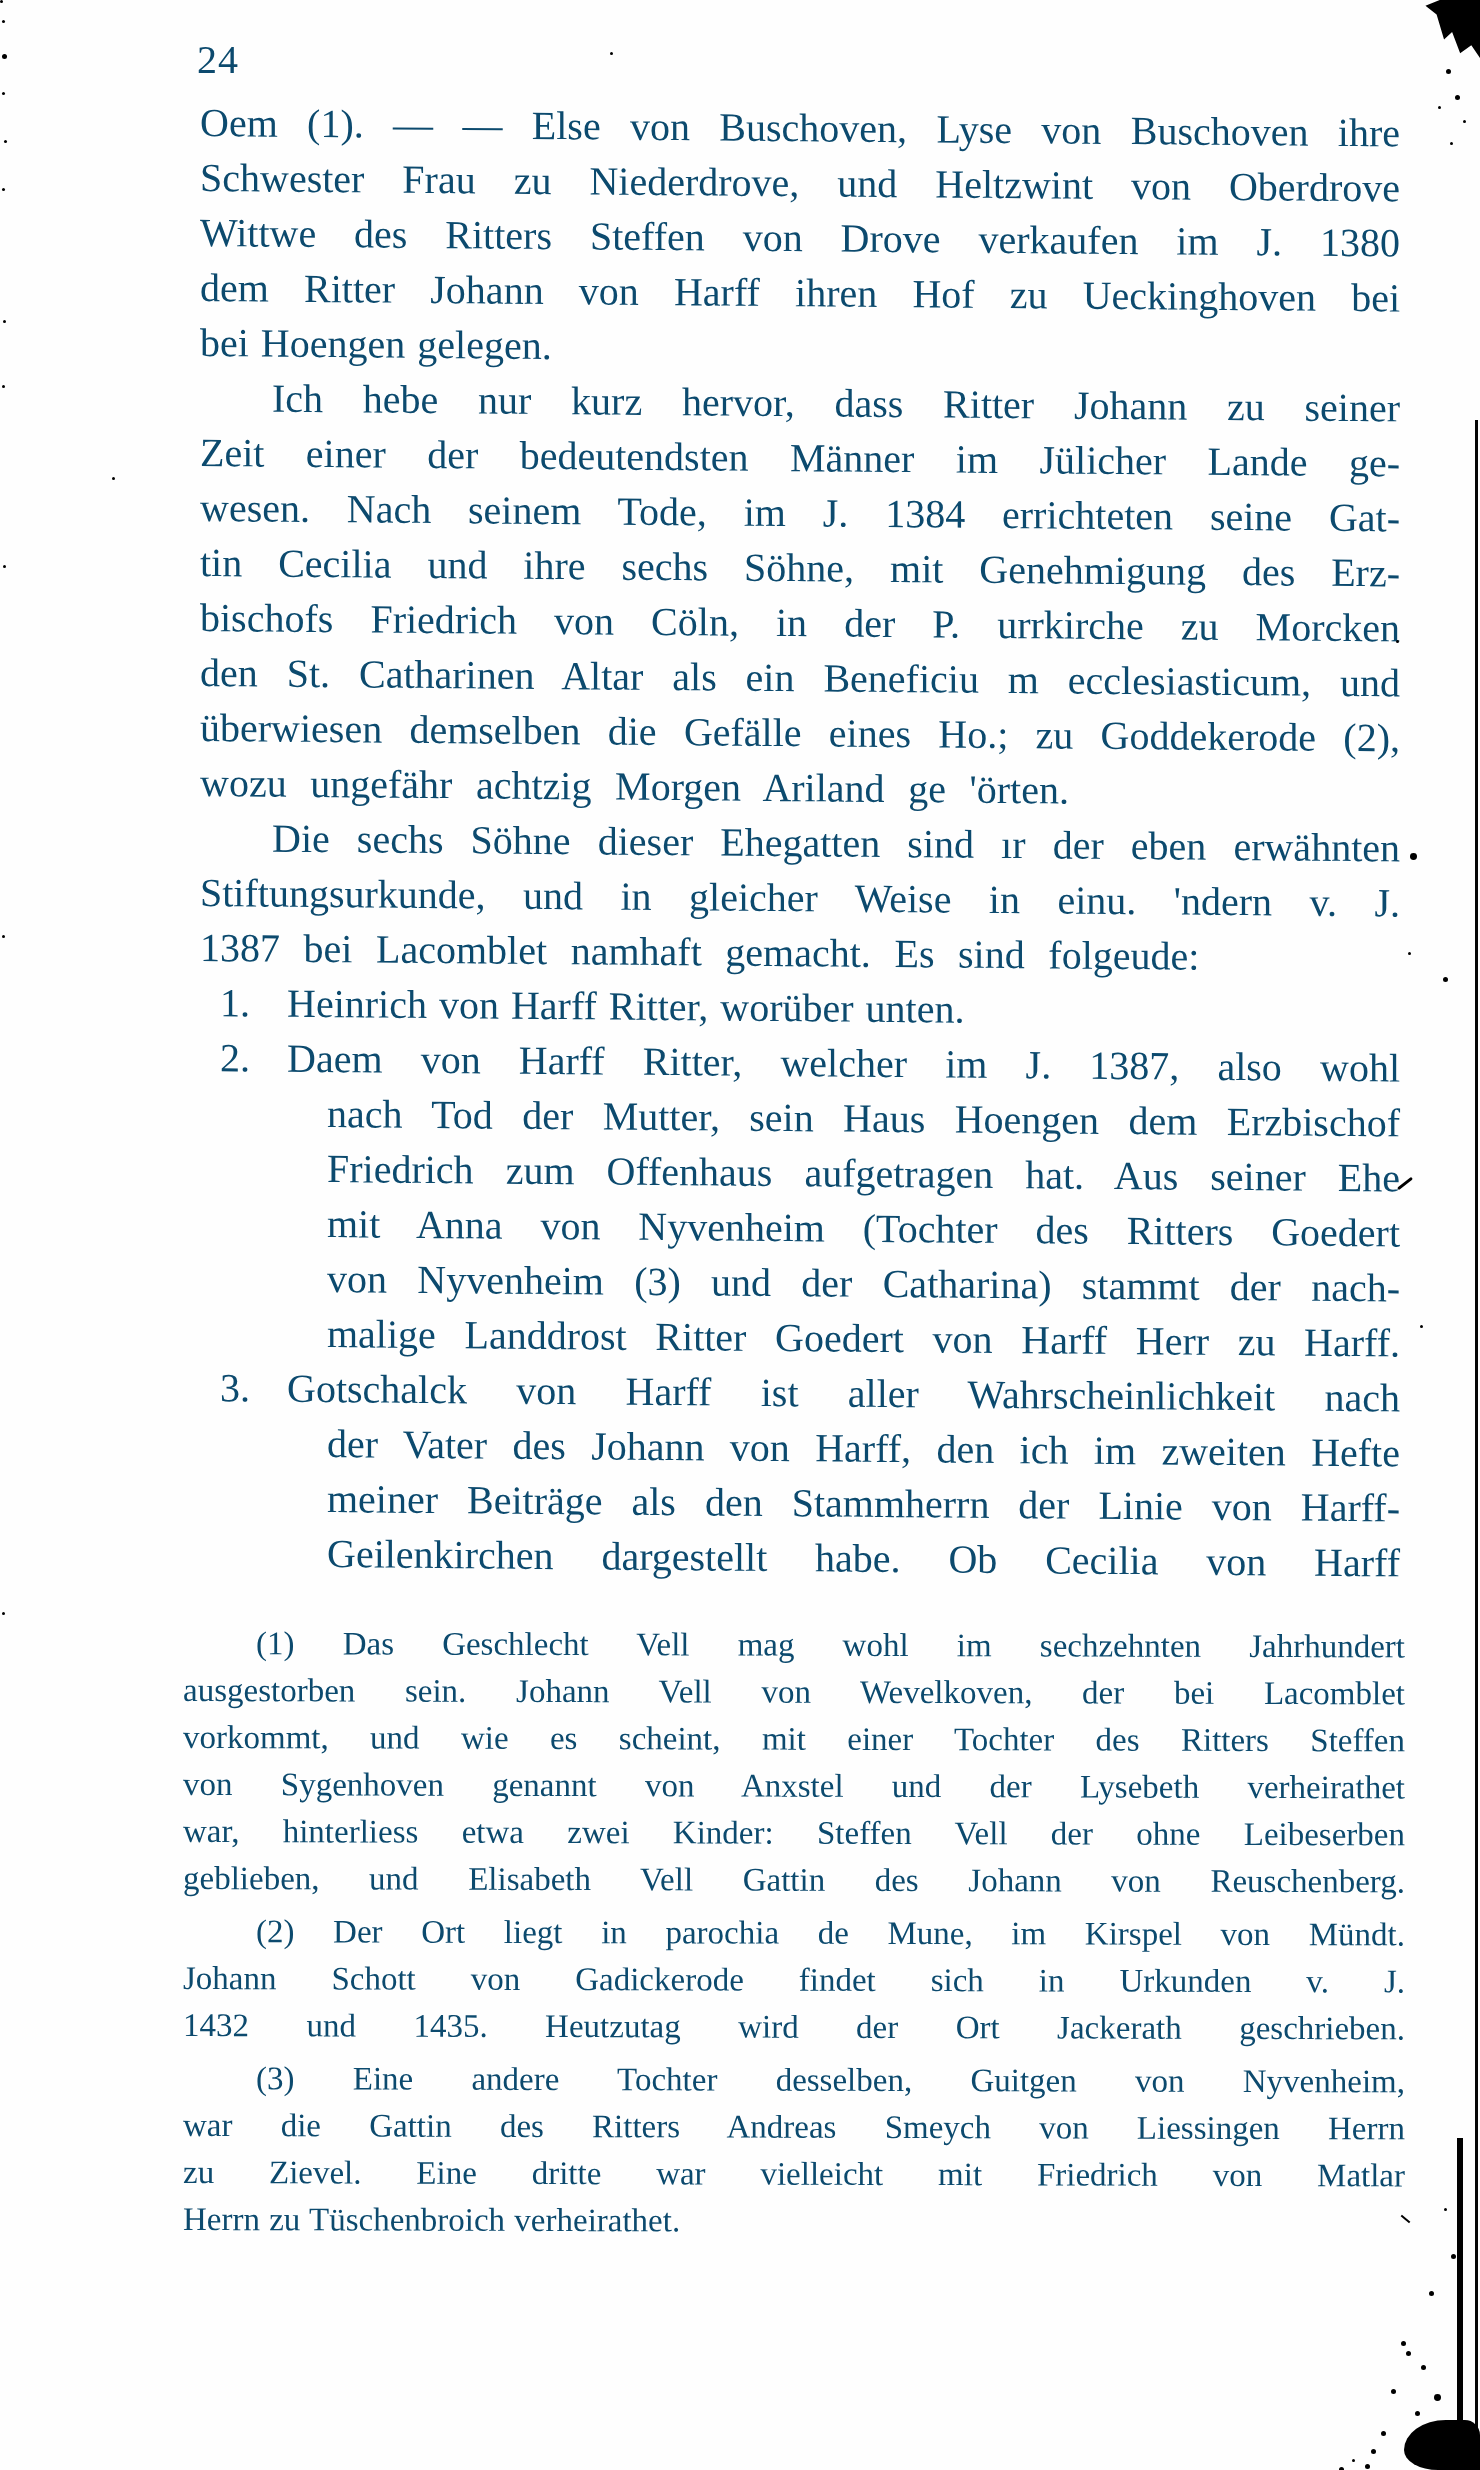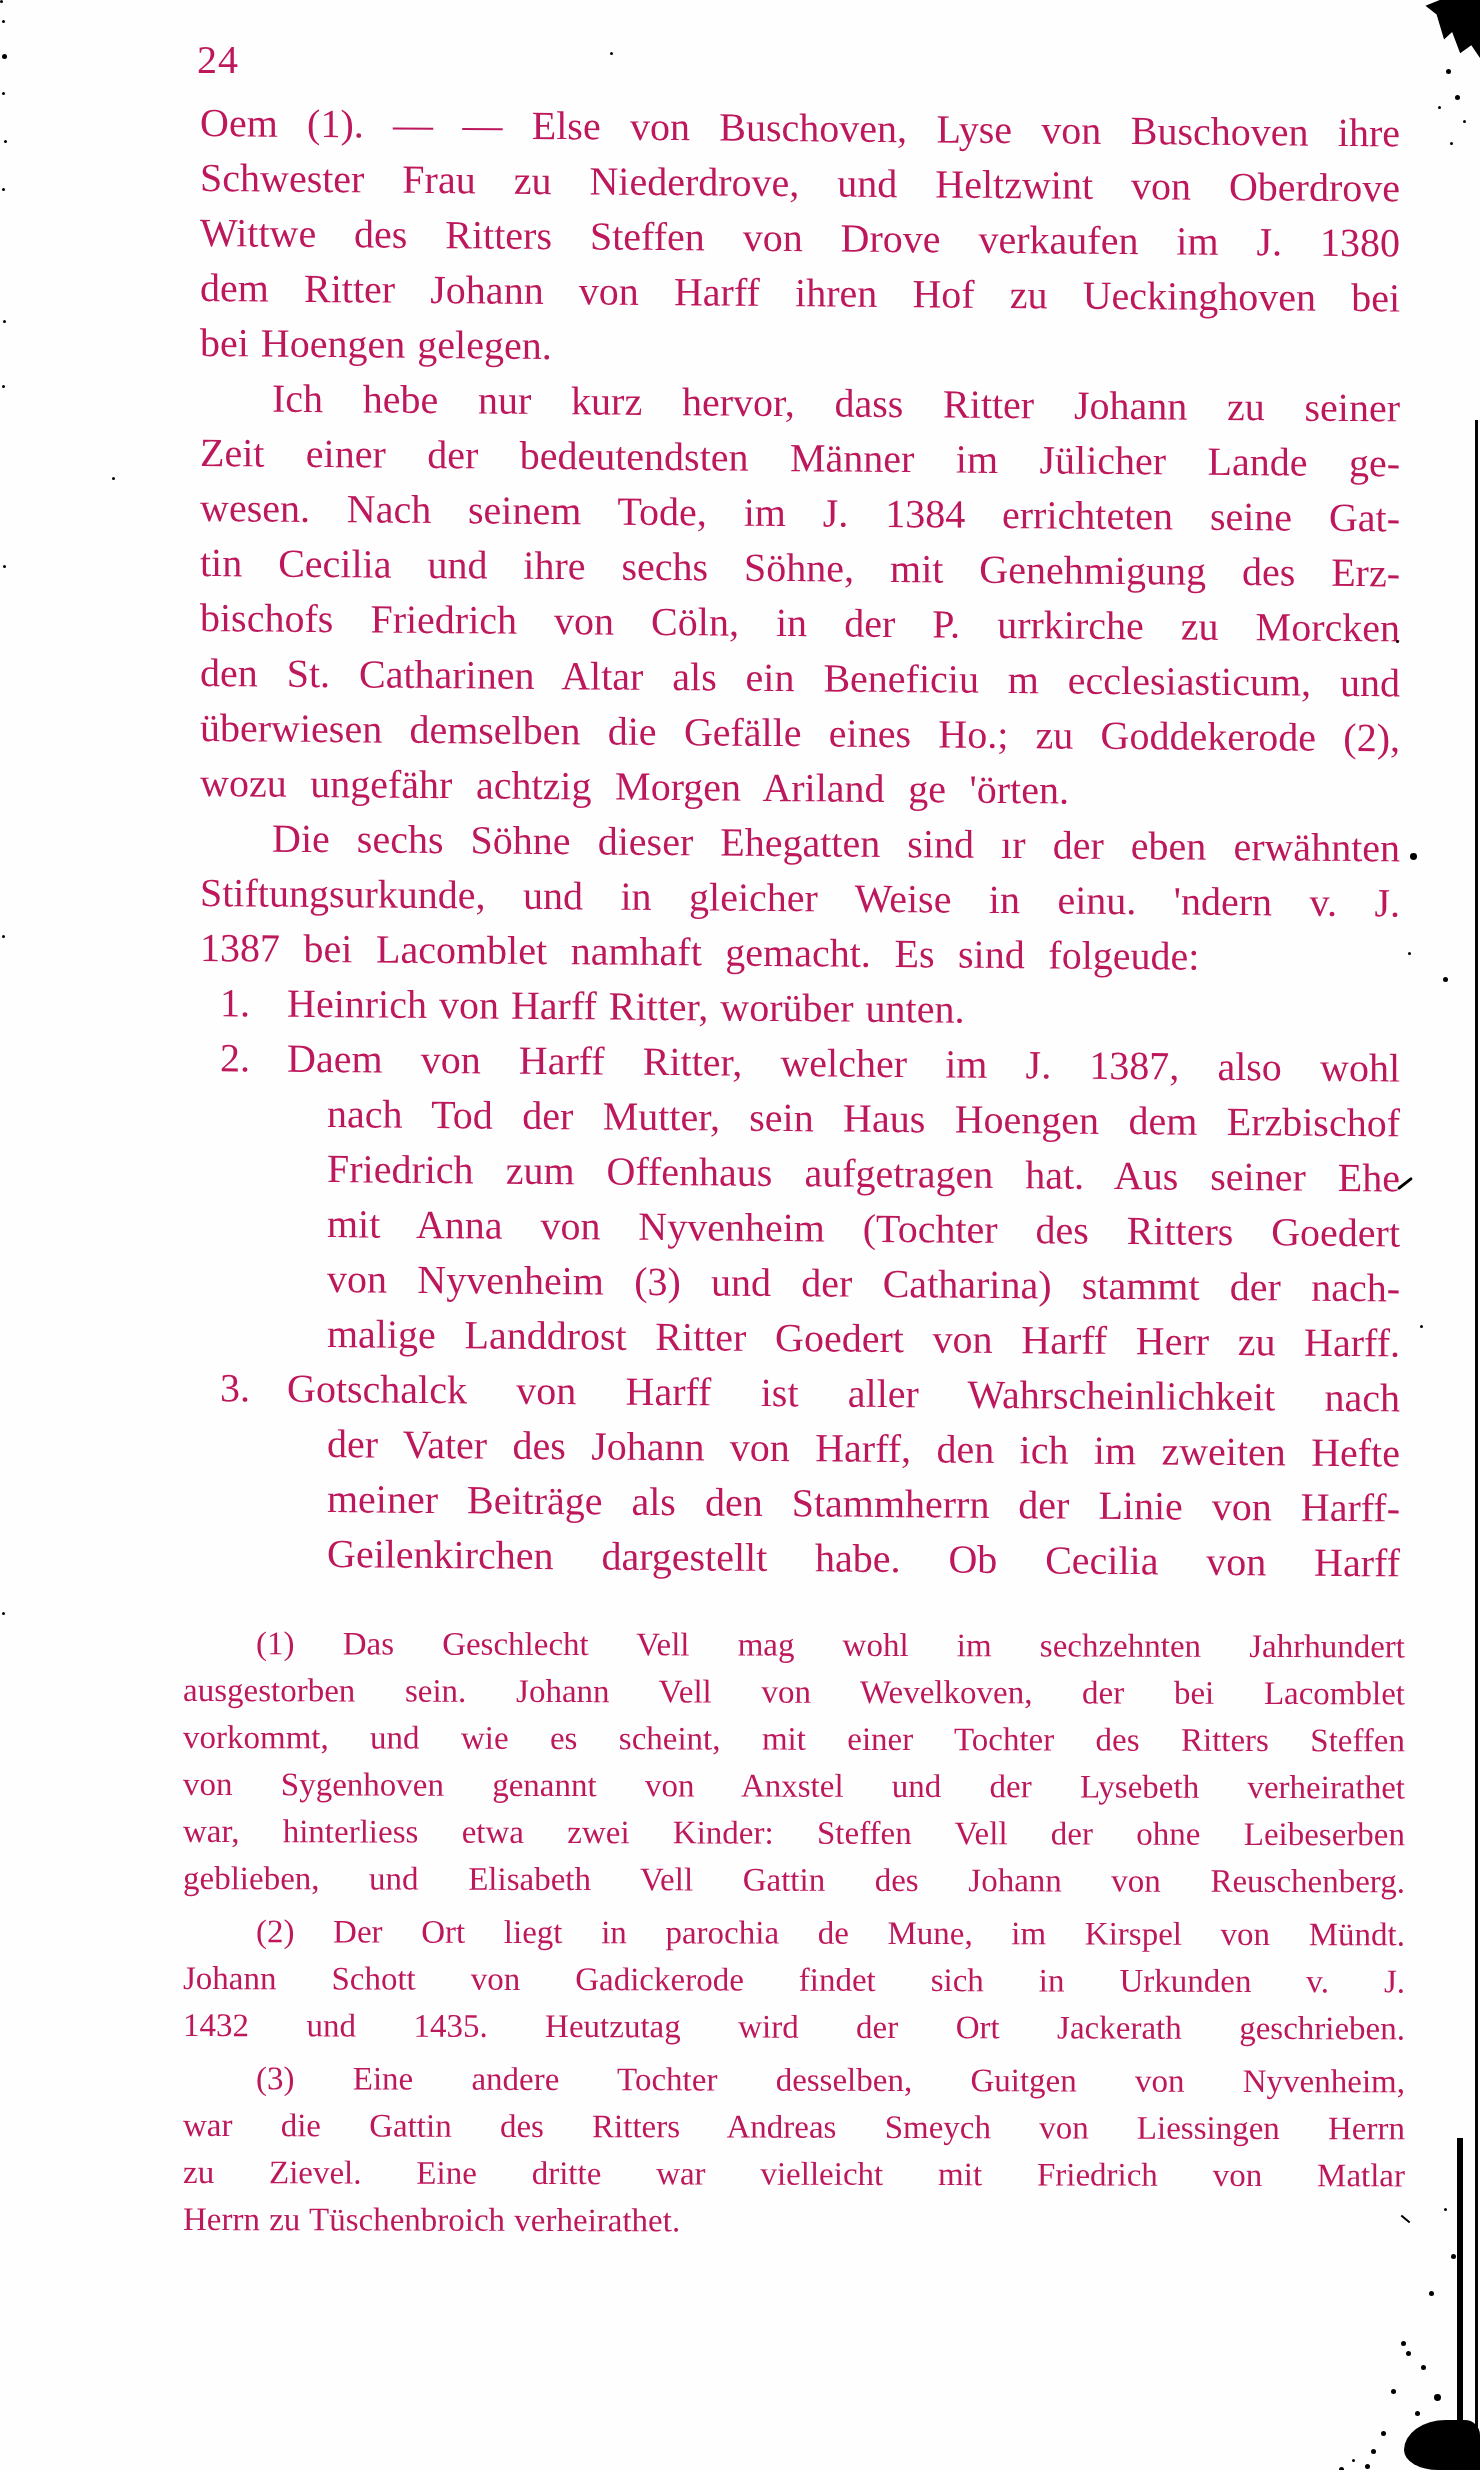--- a/index.html
+++ b/index.html
@@ -64,21 +64,21 @@
       1452px 2255px 0 1px #000, 1444px 2208px 0 0 #000, 1430px 2292px 0 1px #000,
       1402px 2342px 0 1px #000, 1422px 2366px 0 1px #000, 1392px 2390px 0 1px #000,
       1436px 2396px 0 2px #000, 1416px 2412px 0 1px #000, 1382px 2432px 0 1px #000,
       1442px 2430px 0 2px #000, 1372px 2450px 0 1px #000, 1407px 2352px 0 1px #000,
       1366px 2465px 0 1px #000, 1352px 2459px 0 0 #000, 1340px 2468px 0 1px #000;
   }
 </style>
 </head>
 <body>
 
-<div class="page" style="background: rgb(254, 254, 254); color: #be185d;">
+<div class="page" style="background: rgb(254, 254, 254); color: #0c4a6e;">
   <div class="pagenum">24</div>
   <div id="main-block" class="main">
       <div class="line j"><span class="t">Oem (1). — — Else von Buschoven, Lyse von Buschoven ihre</span></div>
       <div class="line j"><span class="t">Schwester Frau zu Niederdrove, und Heltzwint von Oberdrove</span></div>
       <div class="line j"><span class="t">Wittwe des Ritters Steffen von Drove verkaufen im J. 1380</span></div>
       <div class="line j"><span class="t">dem Ritter Johann von Harff ihren Hof zu Ueckinghoven bei</span></div>
       <div class="line"><span class="t">bei Hoengen gelegen.</span></div>
       <div class="line j ind"><span class="t">Ich hebe nur kurz hervor, dass Ritter Johann zu seiner</span></div>
       <div class="line j"><span class="t">Zeit einer der bedeutendsten Männer im Jülicher Lande ge-</span></div>
       <div class="line j"><span class="t">wesen. Nach seinem Tode, im J. 1384 errichteten seine Gat-</span></div>

